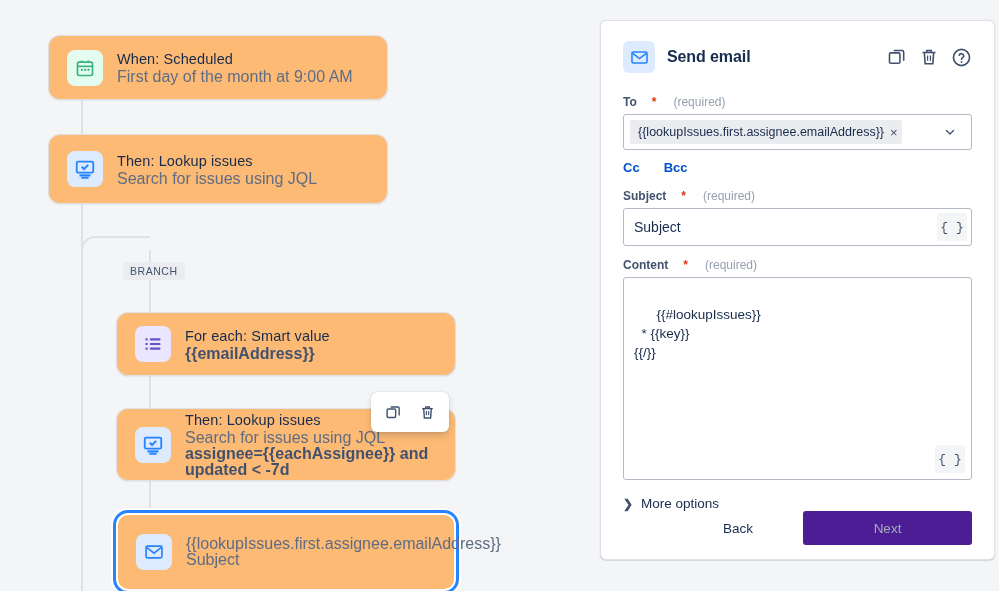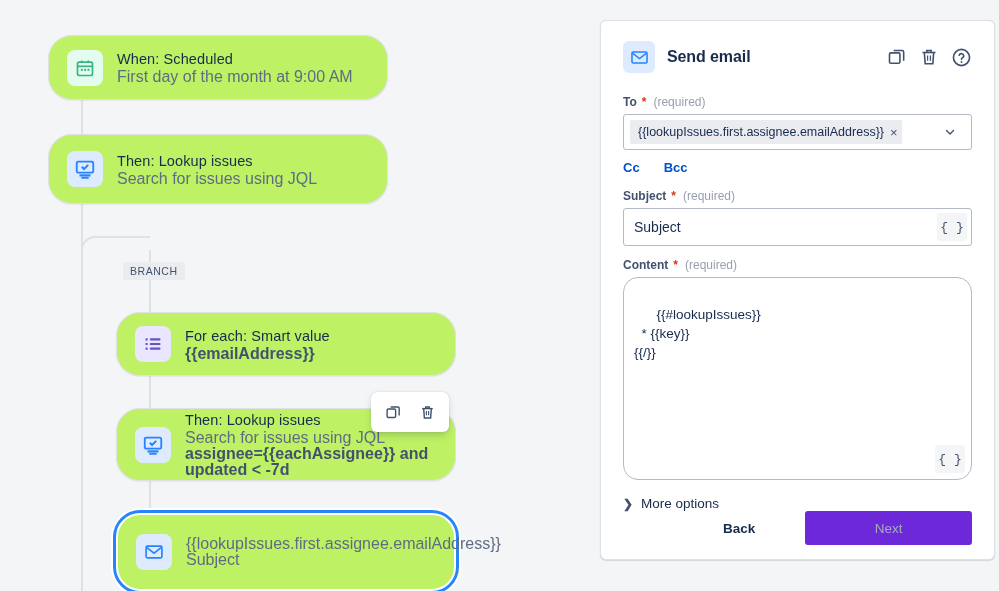--- a/index.html
+++ b/index.html
@@ -27,23 +27,23 @@
     position: absolute;
     border-left: 2px solid #dfe1e6;
     border-top: 2px solid #dfe1e6;
     border-top-left-radius: 14px;
     border-right: none; border-bottom: none;
     background: transparent;
   }
 
   .node {
     position: absolute;
-    background: #bef264;
+    background: #fdba74;
     border: 1px solid #dfe1e6;
-    border-radius: 24px;
+    border-radius: 12px;
     display: flex;
     align-items: center;
     padding: 0 18px;
     box-shadow: 0 1px 1px rgba(9,30,66,0.06), 0 0 1px rgba(9,30,66,0.06);
   }
   .node .icon-box {
     width: 36px; height: 36px;
     border-radius: 8px;
     flex: 0 0 36px;
     display: flex; align-items: center; justify-content: center;
@@ -132,21 +132,21 @@
   .panel-head .head-actions { display: flex; align-items: center; gap: 12px; }
   .panel-head .head-actions .act { cursor: pointer; display: flex; }
 
   .field-label {
     font-size: 12px;
     font-weight: bold;
     color: #42526e;
     margin-bottom: 5px;
     display: flex;
     align-items: baseline;
-    gap: 3px;
+    gap: 13px;
   }
   .field-label .req-star { color: #de350b; font-weight: bold; margin-left: 2px; }
   .field-label .req-txt { color: #97a0af; font-weight: normal; margin-left: 4px; }
 
   .select-box {
     width: 100%;
     min-height: 36px;
     border: 1px solid #b3bac5;
     border-radius: 3px;
     background: #fff;
@@ -198,21 +198,21 @@
     border-radius: 3px;
     display: flex; align-items: center; justify-content: center;
     font-family: "Liberation Mono", monospace;
     font-size: 13px;
     color: #42526e;
     cursor: pointer;
   }
   .textarea-box {
     width: 100%; height: 203px;
     border: 1px solid #b3bac5;
-    border-radius: 15px;
+    border-radius: 3px;
     background: #fff;
     position: relative;
     padding: 8px 10px;
     font-size: 13.5px;
     color: #172b4d;
     line-height: 19px;
     white-space: pre;
     overflow: hidden;
   }
   .textarea-box .brace-btn { bottom: 6px; right: 6px; position: absolute; }
@@ -235,22 +235,22 @@
   }
   .btn {
     height: 34px;
     border-radius: 3px;
     display: flex; align-items: center; justify-content: center;
     font-size: 13.5px;
     cursor: pointer;
     border: none;
     font-family: "Liberation Sans", sans-serif;
   }
-  .btn-subtle { background: transparent; color: #172b4d; font-weight: bold; padding: 0 22px; margin-left: 78px; text-align: right; }
-  .btn-next { background: #6d28d9; color: #a5adba; width: 174px; margin-left: 18px; }
+  .btn-subtle { background: transparent; color: #172b4d; font-weight: normal; padding: 0 22px; margin-left: 78px; text-align: right; }
+  .btn-next { background: #4c1d95; color: #a5adba; width: 174px; margin-left: 18px; }
 
   svg { display: block; }
 </style>
 </head>
 <body>
 
 <div id="app">
 
   <div id="canvas">
 

